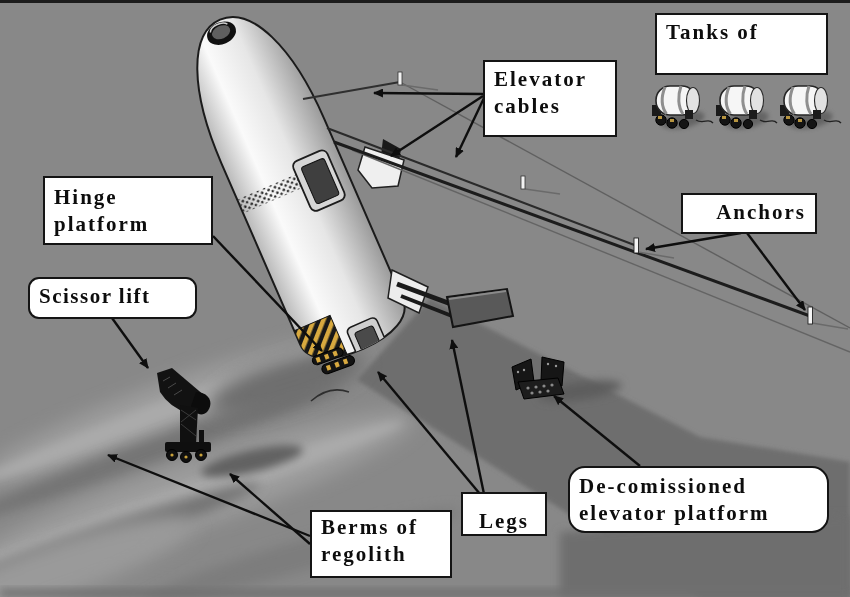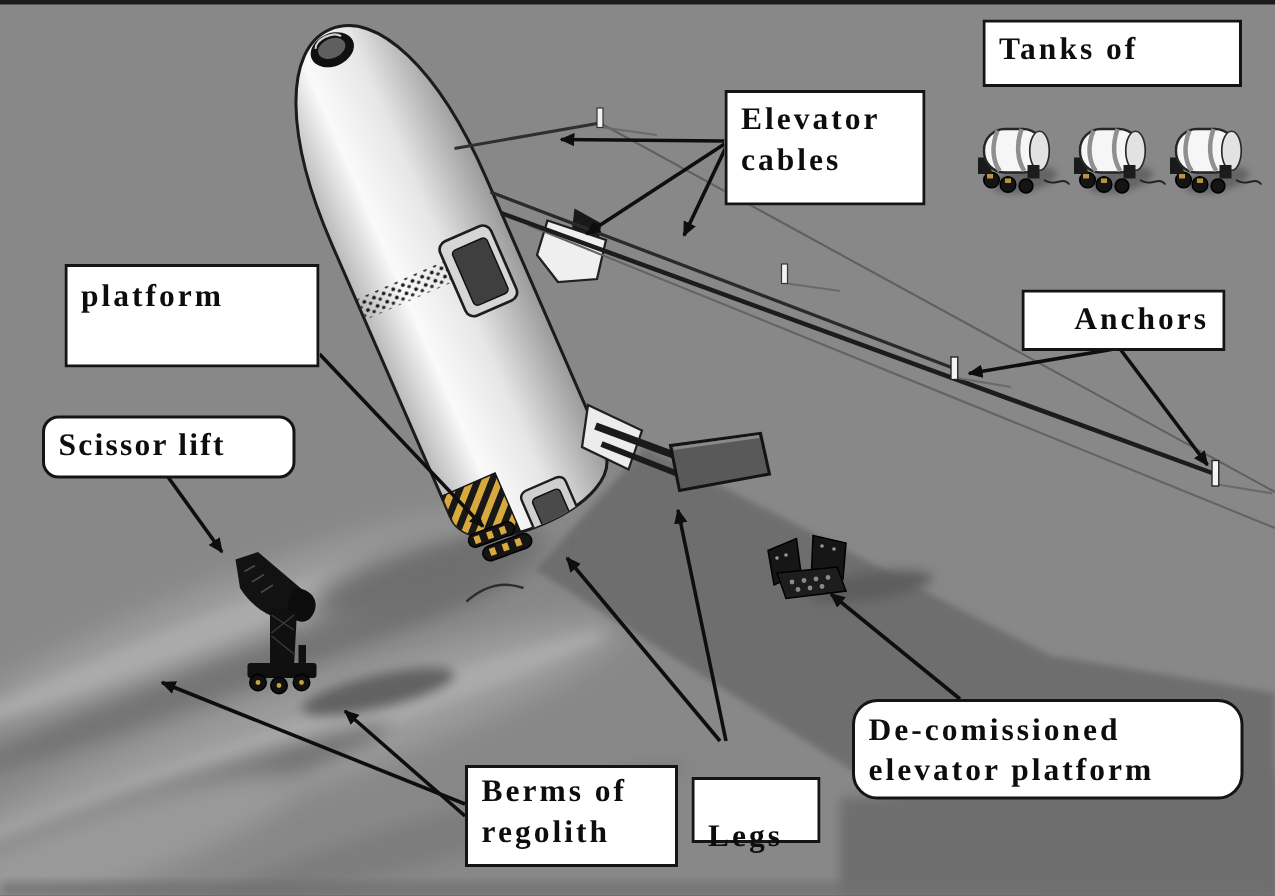--- a/index.html
+++ b/index.html
@@ -205,47 +205,48 @@
     <path d="M213,236 L322,351" marker-end="url(#ah)"></path>
     <path d="M112,318 L148,368" marker-end="url(#ah)"></path>
     <path d="M310,536 L108,455" marker-end="url(#ah)"></path>
     <path d="M310,544 L230,474" marker-end="url(#ah)"></path>
     <path d="M480,494 L378,372" marker-end="url(#ah)"></path>
     <path d="M484,494 L452,340" marker-end="url(#ah)"></path>
     <path d="M640,466 L554,396" marker-end="url(#ah)"></path>
   </g>
 </svg>
 
-<div class="callout" style="left:655px;top:13px;width:173px;height:45px;">
+<div class="callout" style="left:655px;top:13px;width:173px;height:62px;">
   <span class="ln">Tanks of</span>
 </div>
 
 <div class="callout" style="left:483px;top:60px;width:134px;height:77px;">
   <span class="ln">Elevator</span>
   <span class="ln">cables</span>
 </div>
 
 <div class="callout" style="left:681px;top:193px;width:136px;height:41px;text-align:right;">
   <span class="ln">Anchors</span>
 </div>
 
 <div class="callout" style="left:43px;top:176px;width:170px;height:69px;padding-top:6px;">
+  <span class="ln">Hinge</span>
   <span class="ln">platform</span>
 </div>
 
 <div class="callout" style="left:28px;top:277px;width:169px;height:42px;letter-spacing:1.5px;border-radius:11px;">
   <span class="ln">Scissor lift</span>
 </div>
 
 <div class="callout" style="left:310px;top:510px;width:142px;height:68px;padding-top:2px;">
   <span class="ln">Berms of</span>
   <span class="ln">regolith</span>
 </div>
 
-<div class="callout" style="left:461px;top:518px;width:86px;height:44px;padding-top:24px;">
+<div class="callout" style="left:461px;top:492px;width:86px;height:44px;padding-top:14px;text-align:center;">
   <span class="ln">Legs</span>
 </div>
 
 <div class="callout" style="left:568px;top:466px;width:261px;height:67px;padding-top:5px;border-radius:17px;">
   <span class="ln">De-comissioned</span>
   <span class="ln">elevator platform</span>
 </div>
 
 </div>
 

